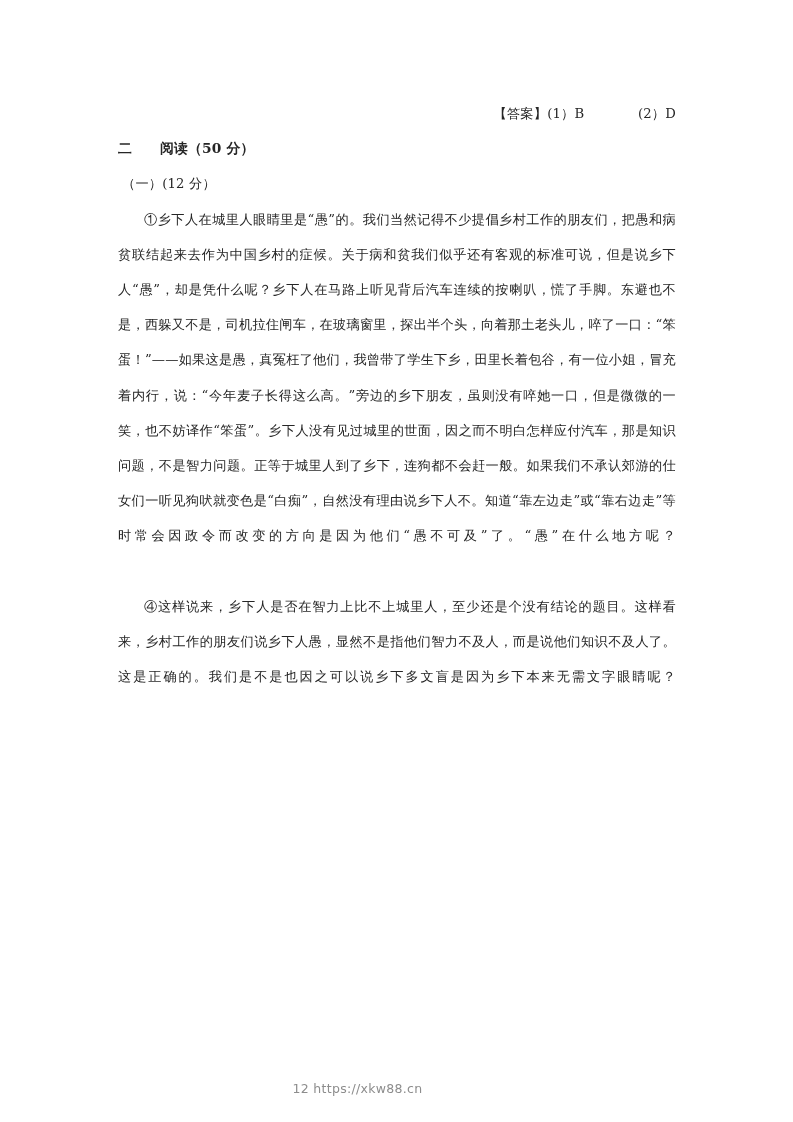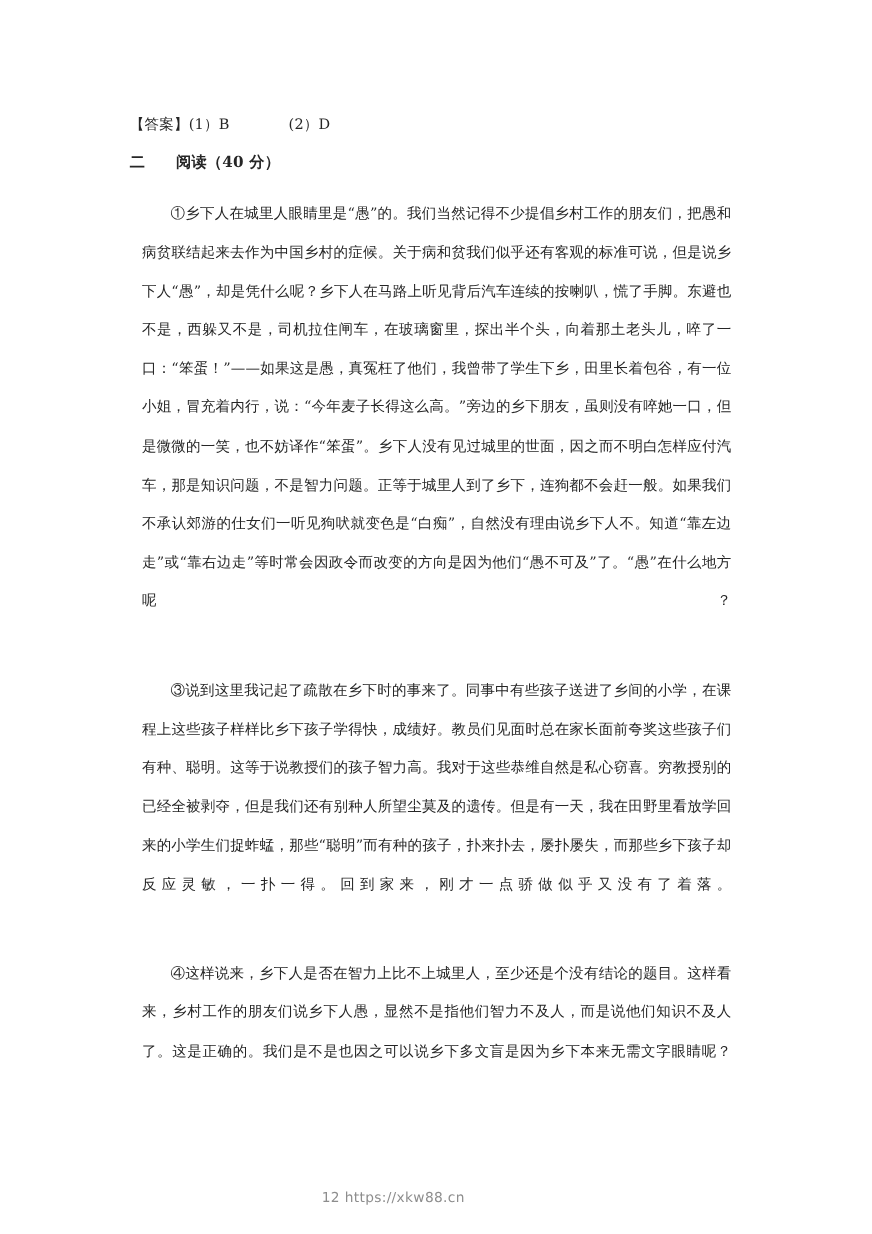--- a/index.html
+++ b/index.html
@@ -39,20 +39,21 @@
   .lead-line {
     color: #262626;
     font-size: 13.2px;
     line-height: 35.2px;
     letter-spacing: 0.2px;
   }
 
   .answer-line {
     white-space: pre;
     margin: 0 0 0 0;
+    text-align: right;
   }
 
   .heading {
     font-weight: bold;
     white-space: pre;
     font-size: 13.8px;
   }
 
   .subheading {
     white-space: pre;
@@ -60,21 +61,21 @@
   }
 
   .lead-line {
     white-space: pre;
   }
 
   .para {
     text-align: justify;
     text-justify: inter-ideograph;
     text-indent: 26px;
-    margin: 11px;
+    margin: 0;
     word-break: break-all;
   }
 
   
   .para:after {
     content: "";
     display: inline-block;
     width: 100%;
   }
 
@@ -96,28 +97,28 @@
 </style>
 </head>
 <body>
 
 <div class="page">
 
   <div class="content">
 
     <div class="answer-line">【答案】(1）B　　　　(2）D</div>
 
-    <div class="heading">二　　阅读（40 分）</div>
+    <div class="heading">二　　阅读（50 分）</div>
 
+    <div class="subheading">（一）(12 分）</div>
 
 
     <p class="para">①乡下人在城里人眼睛里是“愚”的。我们当然记得不少提倡乡村工作的朋友们，把愚和病贫联结起来去作为中国乡村的症候。关于病和贫我们似乎还有客观的标准可说，但是说乡下人“愚”，却是凭什么呢？乡下人在马路上听见背后汽车连续的按喇叭，慌了手脚。东避也不是，西躲又不是，司机拉住闸车，在玻璃窗里，探出半个头，向着那土老头儿，啐了一口：“笨蛋！”——如果这是愚，真冤枉了他们，我曾带了学生下乡，田里长着包谷，有一位小姐，冒充着内行，说：“今年麦子长得这么高。”旁边的乡下朋友，虽则没有啐她一口，但是微微的一笑，也不妨译作“笨蛋”。乡下人没有见过城里的世面，因之而不明白怎样应付汽车，那是知识问题，不是智力问题。正等于城里人到了乡下，连狗都不会赶一般。如果我们不承认郊游的仕女们一听见狗吠就变色是“白痴”，自然没有理由说乡下人不。知道“靠左边走”或“靠右边走”等时常会因政令而改变的方向是因为他们“愚不可及”了。“愚”在什么地方呢？</p>
 
 
-    <p class="para">③说到这里我记起了疏散在乡下时的事来了。同事中有些孩子送进了乡间的小学，在课程上这些孩子样样比乡下孩子学得快，成绩好。教员们见面时总在家长面前夸奖这些孩子们有种、聪明。这等于说教授们的孩子智力高。我对于这些恭维自然是私心窃喜。穷教授别的已经全被剥夺，但是我们还有别种人所望尘莫及的遗传。但是有一天，我在田野里看放学回来的小学生们捉蚱蜢，那些“聪明”而有种的孩子，扑来扑去，屡扑屡失，而那些乡下孩子却反应灵敏，一扑一得。回到家来，刚才一点骄做似乎又没有了着落。</p>
 
     <p class="para">④这样说来，乡下人是否在智力上比不上城里人，至少还是个没有结论的题目。这样看来，乡村工作的朋友们说乡下人愚，显然不是指他们智力不及人，而是说他们知识不及人了。这是正确的。我们是不是也因之可以说乡下多文盲是因为乡下本来无需文字眼睛呢？</p>
 
   </div>
 
   <div class="footer">
     <span class="footer-text">12 https://xkw88.cn</span>
   </div>
 
 </div>

